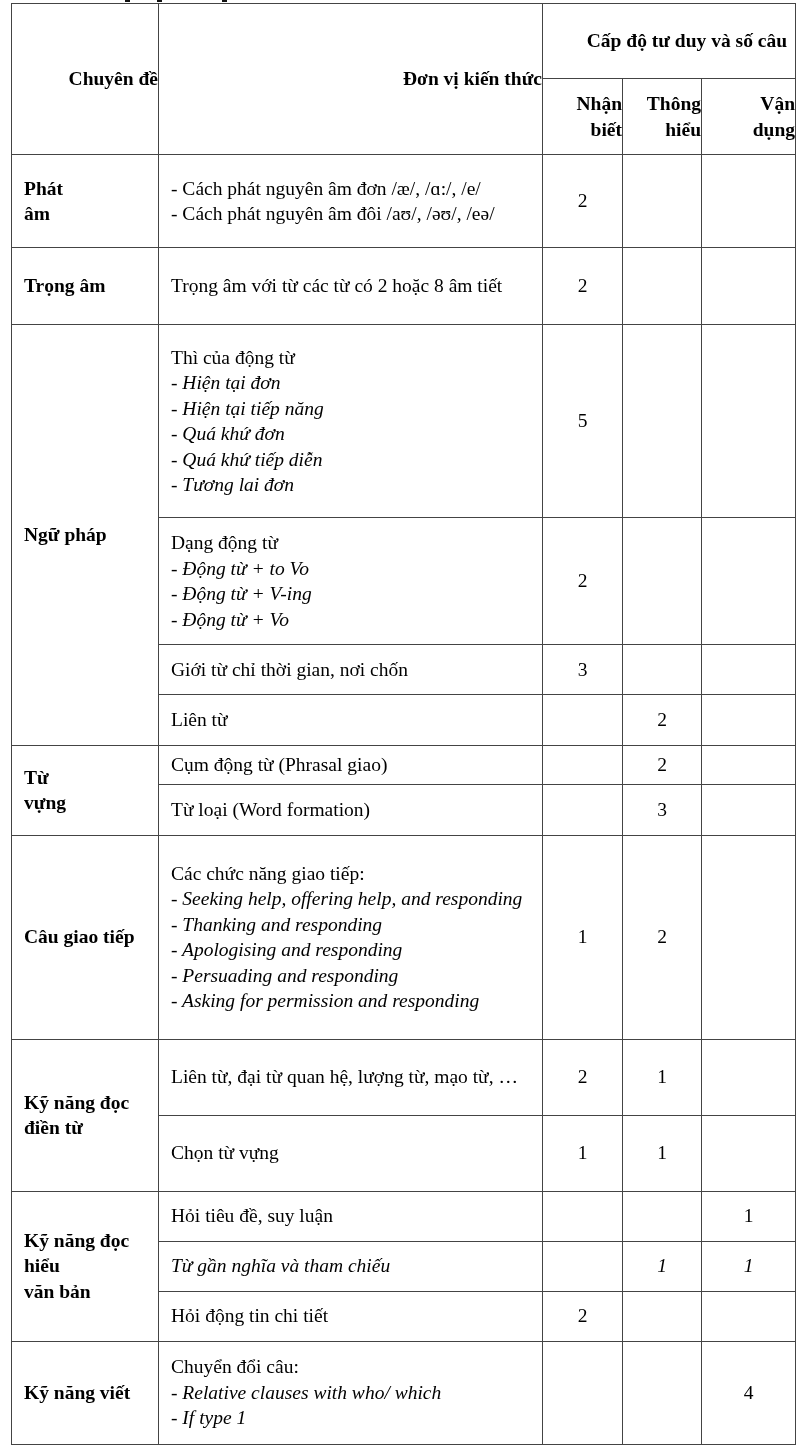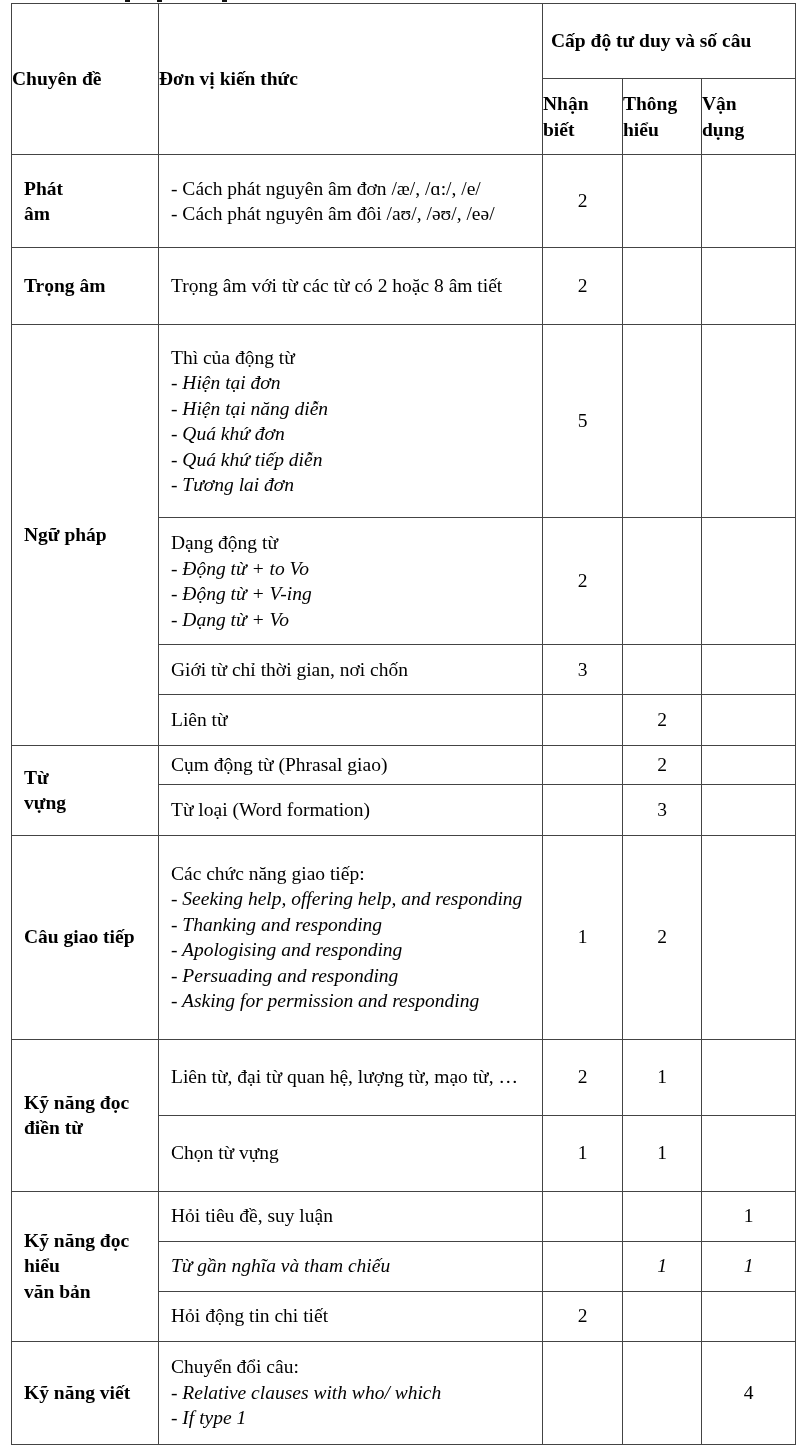--- a/index.html
+++ b/index.html
@@ -3,21 +3,21 @@
   <meta charset="utf-8">
   <style>
     html, body { margin: 0; padding: 0; background: #ffffff; }
     body { width: 800px; height: 1446px; overflow: hidden; position: relative;
       font-family: "Liberation Serif", serif; color: #000; }
     .topcut { position: absolute; left: 0; top: 0; width: 800px; height: 4px; }
     .topcut span { position: absolute; top: 0; height: 2px; width: 5px; background: #111; }
     table.matrix { position: absolute; left: 11px; top: 3px; width: 784px;
       border-collapse: collapse; table-layout: fixed; font-size: 19.5px; line-height: 25.5px; }
     table.matrix td, table.matrix th { border: 1.5px solid #444; padding: 0; vertical-align: middle; }
-    th { font-weight: bold; text-align: left; }
+    th { font-weight: bold; text-align: right; }
     .c-topic { width: 147px; }
     .c-unit { width: 384px; }
     .c-n { width: 80px; }
     .c-t { width: 79px; }
     .c-v { width: 94px; }
     .topic { font-weight: bold; text-align: left; padding-left: 12px !important; padding-right: 8px !important; }
     .topic .line { display: block; }
     .unit { padding: 6px 11px 6px 12px !important; text-align: justify; }
     .unit .line { display: block; }
     .unit .it { font-style: italic; }
@@ -88,35 +88,35 @@
         <td class="num"></td>
         <td class="num"></td>
       </tr>
       <tr style="height: 193px;">
         <td class="topic" rowspan="4">
           <span class="line">Ngữ pháp</span>
         </td>
         <td class="unit">
           <span class="line">Thì của động từ</span>
           <span class="line it">- Hiện tại đơn</span>
-          <span class="line it">- Hiện tại năng diễn</span>
+          <span class="line it">- Hiện tại tiếp năng</span>
           <span class="line it">- Quá khứ đơn</span>
           <span class="line it">- Quá khứ tiếp diễn</span>
           <span class="line it">- Tương lai đơn</span>
         </td>
         <td class="num">5</td>
         <td class="num"></td>
         <td class="num"></td>
       </tr>
       <tr style="height: 127px;">
         <td class="unit">
           <span class="line">Dạng động từ</span>
           <span class="line it">- Động từ + to Vo</span>
           <span class="line it">- Động từ + V-ing</span>
-          <span class="line it">- Dạng từ + Vo</span>
+          <span class="line it">- Động từ + Vo</span>
         </td>
         <td class="num">2</td>
         <td class="num"></td>
         <td class="num"></td>
       </tr>
       <tr style="height: 50px;">
         <td class="unit">
           <span class="line">Giới từ chỉ thời gian, nơi chốn</span>
         </td>
         <td class="num">3</td>

